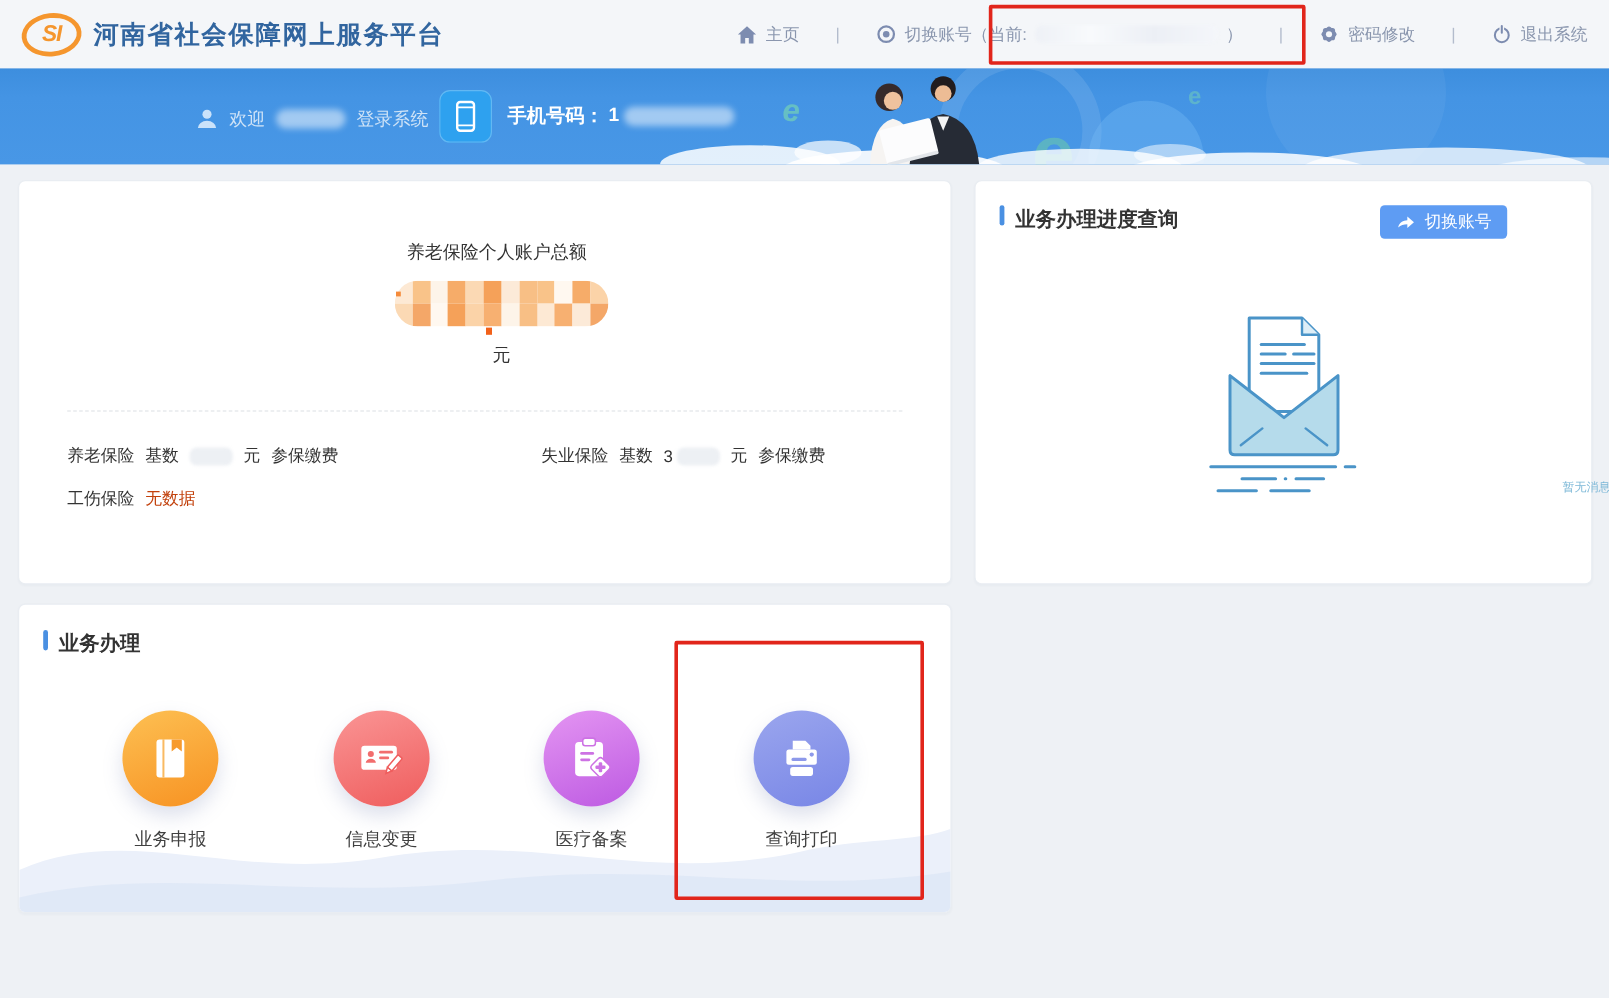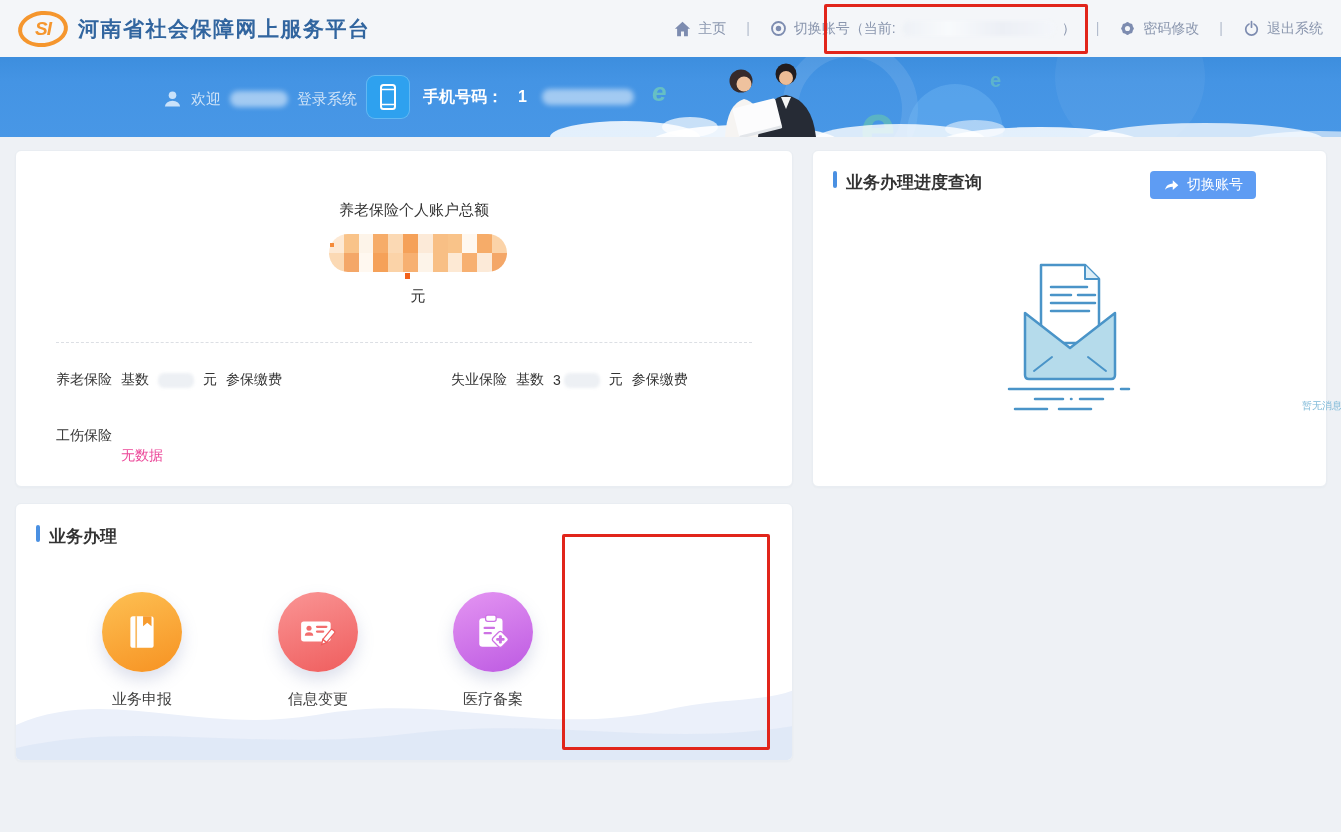--- a/index.html
+++ b/index.html
@@ -8,38 +8,38 @@
   .page { position:relative; width:1341px; height:832px; overflow:hidden; background:#eef1f5; }
 
   
   .app-header { position:absolute; left:0; top:0; width:1341px; height:57px;
     background:#f4f6f9; display:flex; align-items:center; justify-content:space-between; padding:0 18px; }
   .brand { display:flex; align-items:center; gap:10px; }
   .logo { width:50px; height:36px; border:4px solid #f5962e; border-radius:50%;
     display:flex; align-items:center; justify-content:center; transform:rotate(-6deg); background:transparent; }
   .logo span { font-size:19px; font-weight:bold; font-style:italic; color:#f5962e; letter-spacing:-1px; transform:rotate(6deg); }
   .page-title { font-size:21px; font-weight:bold; color:#31659f; letter-spacing:1.5px; }
-  .top-nav { display:flex; align-items:flex-start; gap:20px; }
+  .top-nav { display:flex; align-items:flex-start; gap:30px; }
   .nav-item { display:inline-flex; align-items:center; gap:7px; font-size:14px; color:#8a96ae; cursor:pointer; text-decoration:none; white-space:nowrap; }
   .nav-sep { color:#b3bccd; font-size:14px; }
 
   
   .annotation { position:absolute; border:3px solid #e1251b; border-radius:2px; z-index:30; pointer-events:none; }
   .annotation-switch { left:824px; top:4px; width:264px; height:50px; }
   .annotation-print { left:562px; top:534px; width:208px; height:216px; }
 
   
   .banner { position:absolute; left:0; top:57px; width:1341px; height:80px; overflow:hidden;
     background:linear-gradient(180deg,#3d8ede 0%,#4494e4 30%,#4897e6 100%); }
   .banner-art { position:absolute; left:0; top:0; }
   .welcome { position:absolute; left:163px; top:0; height:84px; display:flex; align-items:center; gap:9px;
     font-size:15px; color:#cfe3f7; z-index:2; }
   .phone { position:absolute; left:366px; top:0; height:80px; display:flex; align-items:center; gap:13px; z-index:2; }
   .phone-badge { width:44px; height:44px; border-radius:9px; background:#2ea1ef; display:flex; align-items:center; justify-content:center; box-shadow:inset 0 0 0 1px rgba(255,255,255,.25); }
-  .phone-text { display:flex; align-items:center; gap:15px; font-size:16px; font-weight:bold; color:#ffffff; }
+  .phone-text { display:flex; align-items:center; gap:4px; font-size:16px; font-weight:bold; color:#ffffff; }
 
   
   .blur { display:inline-block; border-radius:6px; }
   .blur-nav { width:152px; height:15px; background:linear-gradient(90deg,#eef1f6,#f8fafc 30%,#eceff5 65%,#f4f6fa); filter:blur(1.5px); }
   .blur-banner { width:58px; height:16px; background:rgba(255,255,255,0.5); filter:blur(2.5px); border-radius:8px; }
   .blur-banner.wide { width:92px; }
   .blur-val { width:36px; height:15px; background:#edf0f4; filter:blur(1.5px); vertical-align:middle; }
 
   
   .card { position:absolute; background:#ffffff; border:1px solid #e9edf2; border-radius:6px; box-shadow:0 1px 2px rgba(40,60,90,0.03); }
@@ -57,21 +57,21 @@
     grid-template-columns:repeat(12,1fr); grid-template-rows:1fr 1fr; }
   .m1{background:#fde9d4}.m2{background:#f9c389}.m3{background:#fdf4e9}.m4{background:#f6ac69}
   .m5{background:#fbd9b4}.m6{background:#f5a159}.m7{background:#fcead8}.m8{background:#f8bf85}
   .m9{background:#fff8f0}.m10{background:#f4a768}.m11{background:#fbd3a8}.m12{background:#f7b071}
   .mosaic-dot-a { position:absolute; left:76px; bottom:-7px; width:5px; height:6px; background:#f2611a; }
   .mosaic-dot-b { position:absolute; left:1px; top:9px; width:4px; height:4px; background:#f58b3a; }
   .acct-unit { position:absolute; left:14px; top:136px; width:100%; text-align:center; font-size:15px; color:#333; }
   .acct-divider { position:absolute; left:40px; right:40px; top:191px; border-top:1.5px dashed #dcdfe4; }
   .ins-item { position:absolute; display:inline-flex; align-items:center; gap:9px; font-size:14px; color:#333; }
   .ins-action { cursor:pointer; }
-  .ins-nodata { color:#ec4899;margin-top:40px; }
+  .ins-nodata { color:#c2410c; }
 
   
   .progress-head { position:absolute; left:20px; top:20px; }
   .view-all-btn { position:absolute; right:70px; top:20px; height:28px; padding:0 13px; background:#5e9cf3; border:none;
     border-radius:4px; color:#fff; font-size:14px; display:flex; align-items:center; gap:7px; cursor:pointer;
     font-family:"Liberation Sans","DejaVu Sans",sans-serif; }
   .envelope { position:absolute; left:50%; top:100px; transform:translateX(-50%); }
   .empty-msg { position:absolute; left:16px; top:248px; width:100%; text-align:right; font-size:10px; color:#7fb9d8; }
 
   
@@ -331,18 +331,30 @@
           <rect x="9" y="13" width="11" height="2.2" rx="1.1" fill="#cd72e4"></rect>
           <rect x="9" y="18" width="8" height="2.2" rx="1.1" fill="#cd72e4"></rect>
           <rect x="19" y="19" width="12" height="12" rx="2.5" transform="rotate(45 25 25)" fill="#ffffff" stroke="#cd72e4" stroke-width="1.2"></rect>
           <rect x="23.6" y="21" width="2.8" height="8" rx="1" fill="#cd72e4"></rect>
           <rect x="21" y="23.6" width="8" height="2.8" rx="1" fill="#cd72e4"></rect>
         </svg>
       </div>
       <div class="biz-label">医疗备案</div>
     </div>
 
+    <div class="biz-item biz-i3">
+      <div class="biz-circle" style="background: linear-gradient(160deg, rgb(155, 166, 238), rgb(120, 134, 230));">
+        <svg width="38" height="38" viewBox="0 0 36 36">
+          <path d="M11 11 V4 H21 L25 8 V11 Z" fill="#ffffff"></path>
+          <rect x="6" y="11" width="24" height="12" rx="2" fill="#ffffff"></rect>
+          <circle cx="26" cy="15" r="1.7" fill="#8d99ea"></circle>
+          <rect x="10" y="17.5" width="12" height="2.6" rx="1.2" fill="#8d99ea"></rect>
+          <rect x="9" y="24.8" width="18" height="7" rx="2" fill="#ffffff"></rect>
+        </svg>
+      </div>
+      <div class="biz-label">查询打印</div>
+    </div>
   </section>
 
   <div class="annotation annotation-switch"></div>
   <div class="annotation annotation-print"></div>
 
 </div>
 
 </body></html>

